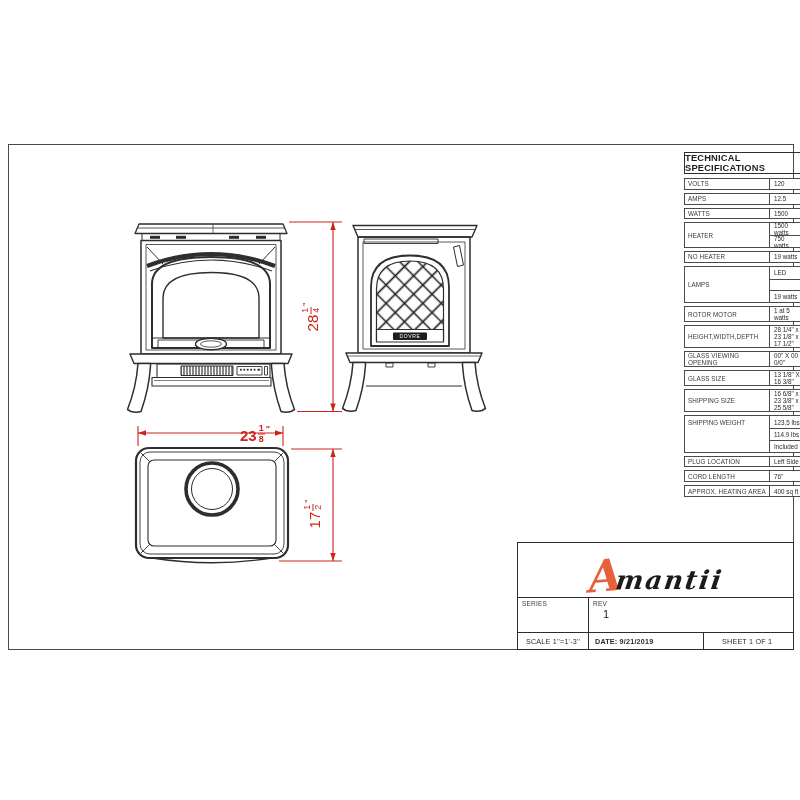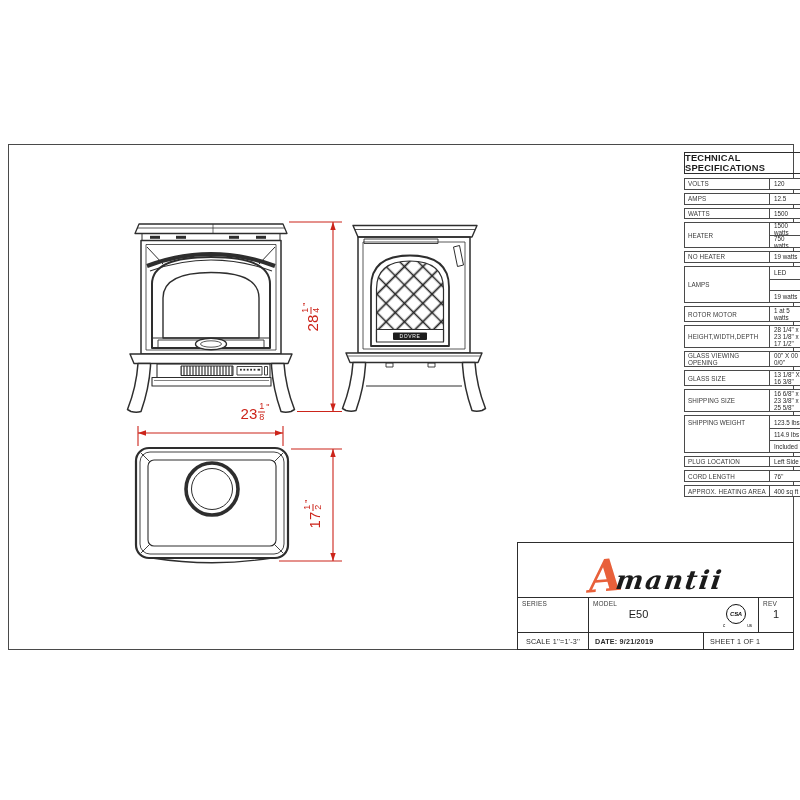--- a/index.html
+++ b/index.html
@@ -37,21 +37,21 @@
   .logo-a { font-family:"DejaVu Serif",serif; font-style:italic; font-weight:bold; font-size:44px; line-height:.8; color:#e8603a; transform:rotate(-5deg); margin-right:-7px; }
   .logo-rest { font-family:"DejaVu Serif",serif; font-style:italic; font-weight:bold; font-size:26px; color:#1b1b1b; letter-spacing:2px; transform:skewX(-8deg); line-height:1; }
   .tb-mid { height:35px; border-bottom:1.4px solid #2d2d2d; display:flex; }
   .tb-bottom { flex:1; display:flex; }
   .tb-cell { position:relative; border-right:1.2px solid #2d2d2d; }
   .tb-cell:last-child { border-right:none; }
   .cell-label { position:absolute; left:4px; top:2px; font-size:6.5px; color:#3a3a3a; letter-spacing:.2px; }
   .cell-value { position:absolute; left:0; right:0; top:10px; text-align:center; font-size:11px; color:#1c1c1c; }
   .c-series { width:71px; } .c-model { flex:1; } .c-rev { width:34px; }
   .c-model .cell-value { right:70px; }
-  .b-scale { width:71px; } .b-date { width:115px;font-weight:bold; } .b-sheet { flex:1; }
+  .b-scale { width:71px; } .b-date { width:115px;font-weight:bold; } .b-sheet { flex:1;margin-left:12px; }
   .bcell-text { position:absolute; left:0; right:0; top:50%; transform:translateY(-50%); font-size:7.2px; color:#2a2a2a; text-align:center; letter-spacing:.2px; }
   .b-date .bcell-text, .b-sheet .bcell-text { text-align:left; padding-left:6px; }
   .csa { position:absolute; right:10px; top:6px; width:22px; height:24px; }
   .csa-circle { display:flex; width:20px; height:20px; border:1.7px solid #111; border-radius:50%; align-items:center; justify-content:center; }
   .csa-text { font-size:6px; font-weight:bold; font-style:italic; color:#111; letter-spacing:-.3px; }
   .csa-c { position:absolute; left:-3px; bottom:0; font-size:4.5px; color:#111; }
   .csa-us { position:absolute; right:-4px; bottom:0; font-size:4.5px; color:#111; }
 </style>
 </head>
 <body>
@@ -162,21 +162,21 @@
 </svg>
 
 <div class="dim rot" style="left:272px; top:303px; width:80px; height:28px;">
   <span>28</span>
     <span class="frac">
       <span class="fn">1</span>
       <span>4</span>
     </span>
     <span class="unit">"</span>
 </div>
-<div class="dim" style="left:215px; top:399px; width:80px; height:28px;">
+<div class="dim" style="left:215px; top:421px; width:80px; height:28px;font-weight:bold;">
   <span>23</span>
     <span class="frac">
       <span class="fn">1</span>
       <span>8</span>
     </span>
     <span class="unit">"</span>
 </div>
 <div class="dim rot" style="left:274px; top:500px; width:80px; height:28px;">
   <span>17</span>
     <span class="frac">
@@ -283,31 +283,20 @@
 
 <div class="title-block">
   <div class="tb-logo">
     <span class="logo-a">A</span>
       <span class="logo-rest">mantii</span>
   </div>
   <div class="tb-mid">
     <div class="tb-cell c-series">
       <span class="cell-label">SERIES</span>
     </div>
-    <div class="tb-cell c-model">
-      <span class="cell-label">MODEL</span>
-      <span class="cell-value">E50</span>
-      <span class="csa">
-        <span class="csa-circle">
-            <span class="csa-text">CSA</span>
-          </span>
-        <span class="csa-c">c</span>
-        <span class="csa-us">us</span>
-      </span>
-    </div>
     <div class="tb-cell c-rev">
       <span class="cell-label">REV</span>
       <span class="cell-value">1</span>
     </div>
   </div>
   <div class="tb-bottom">
     <div class="tb-cell b-scale">
       <span class="bcell-text">SCALE 1''=1'-3''</span>
     </div>
     <div class="tb-cell b-date">

